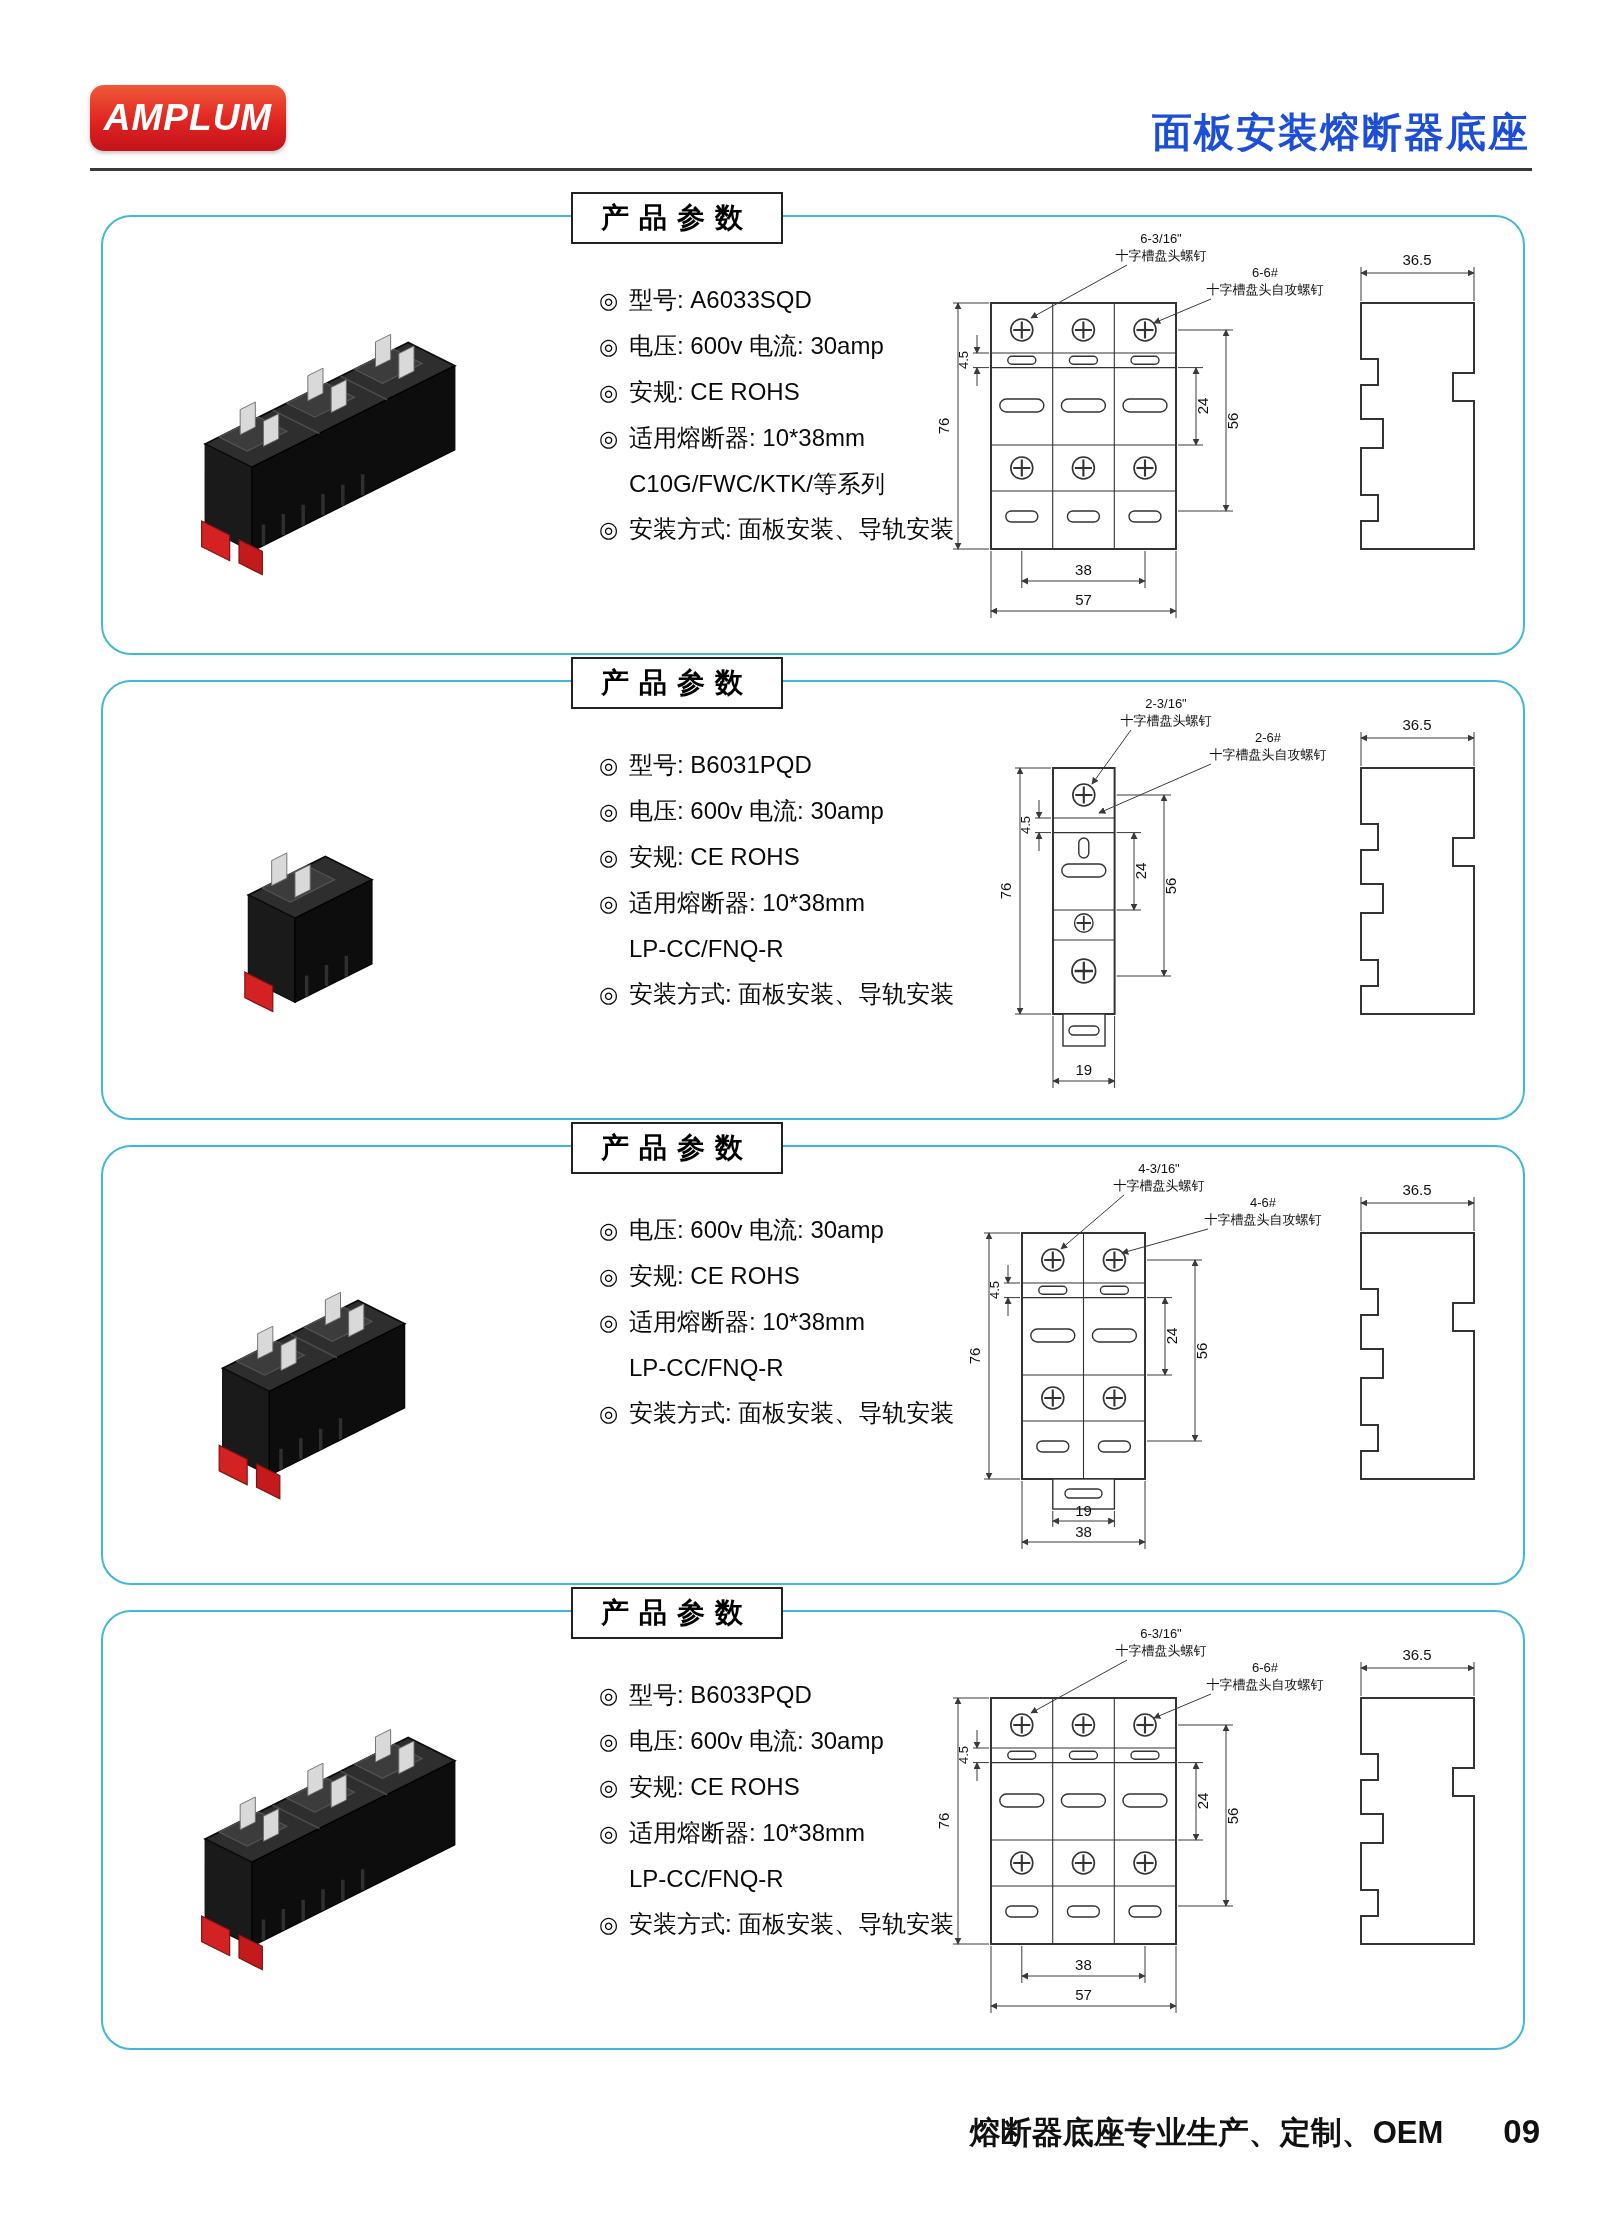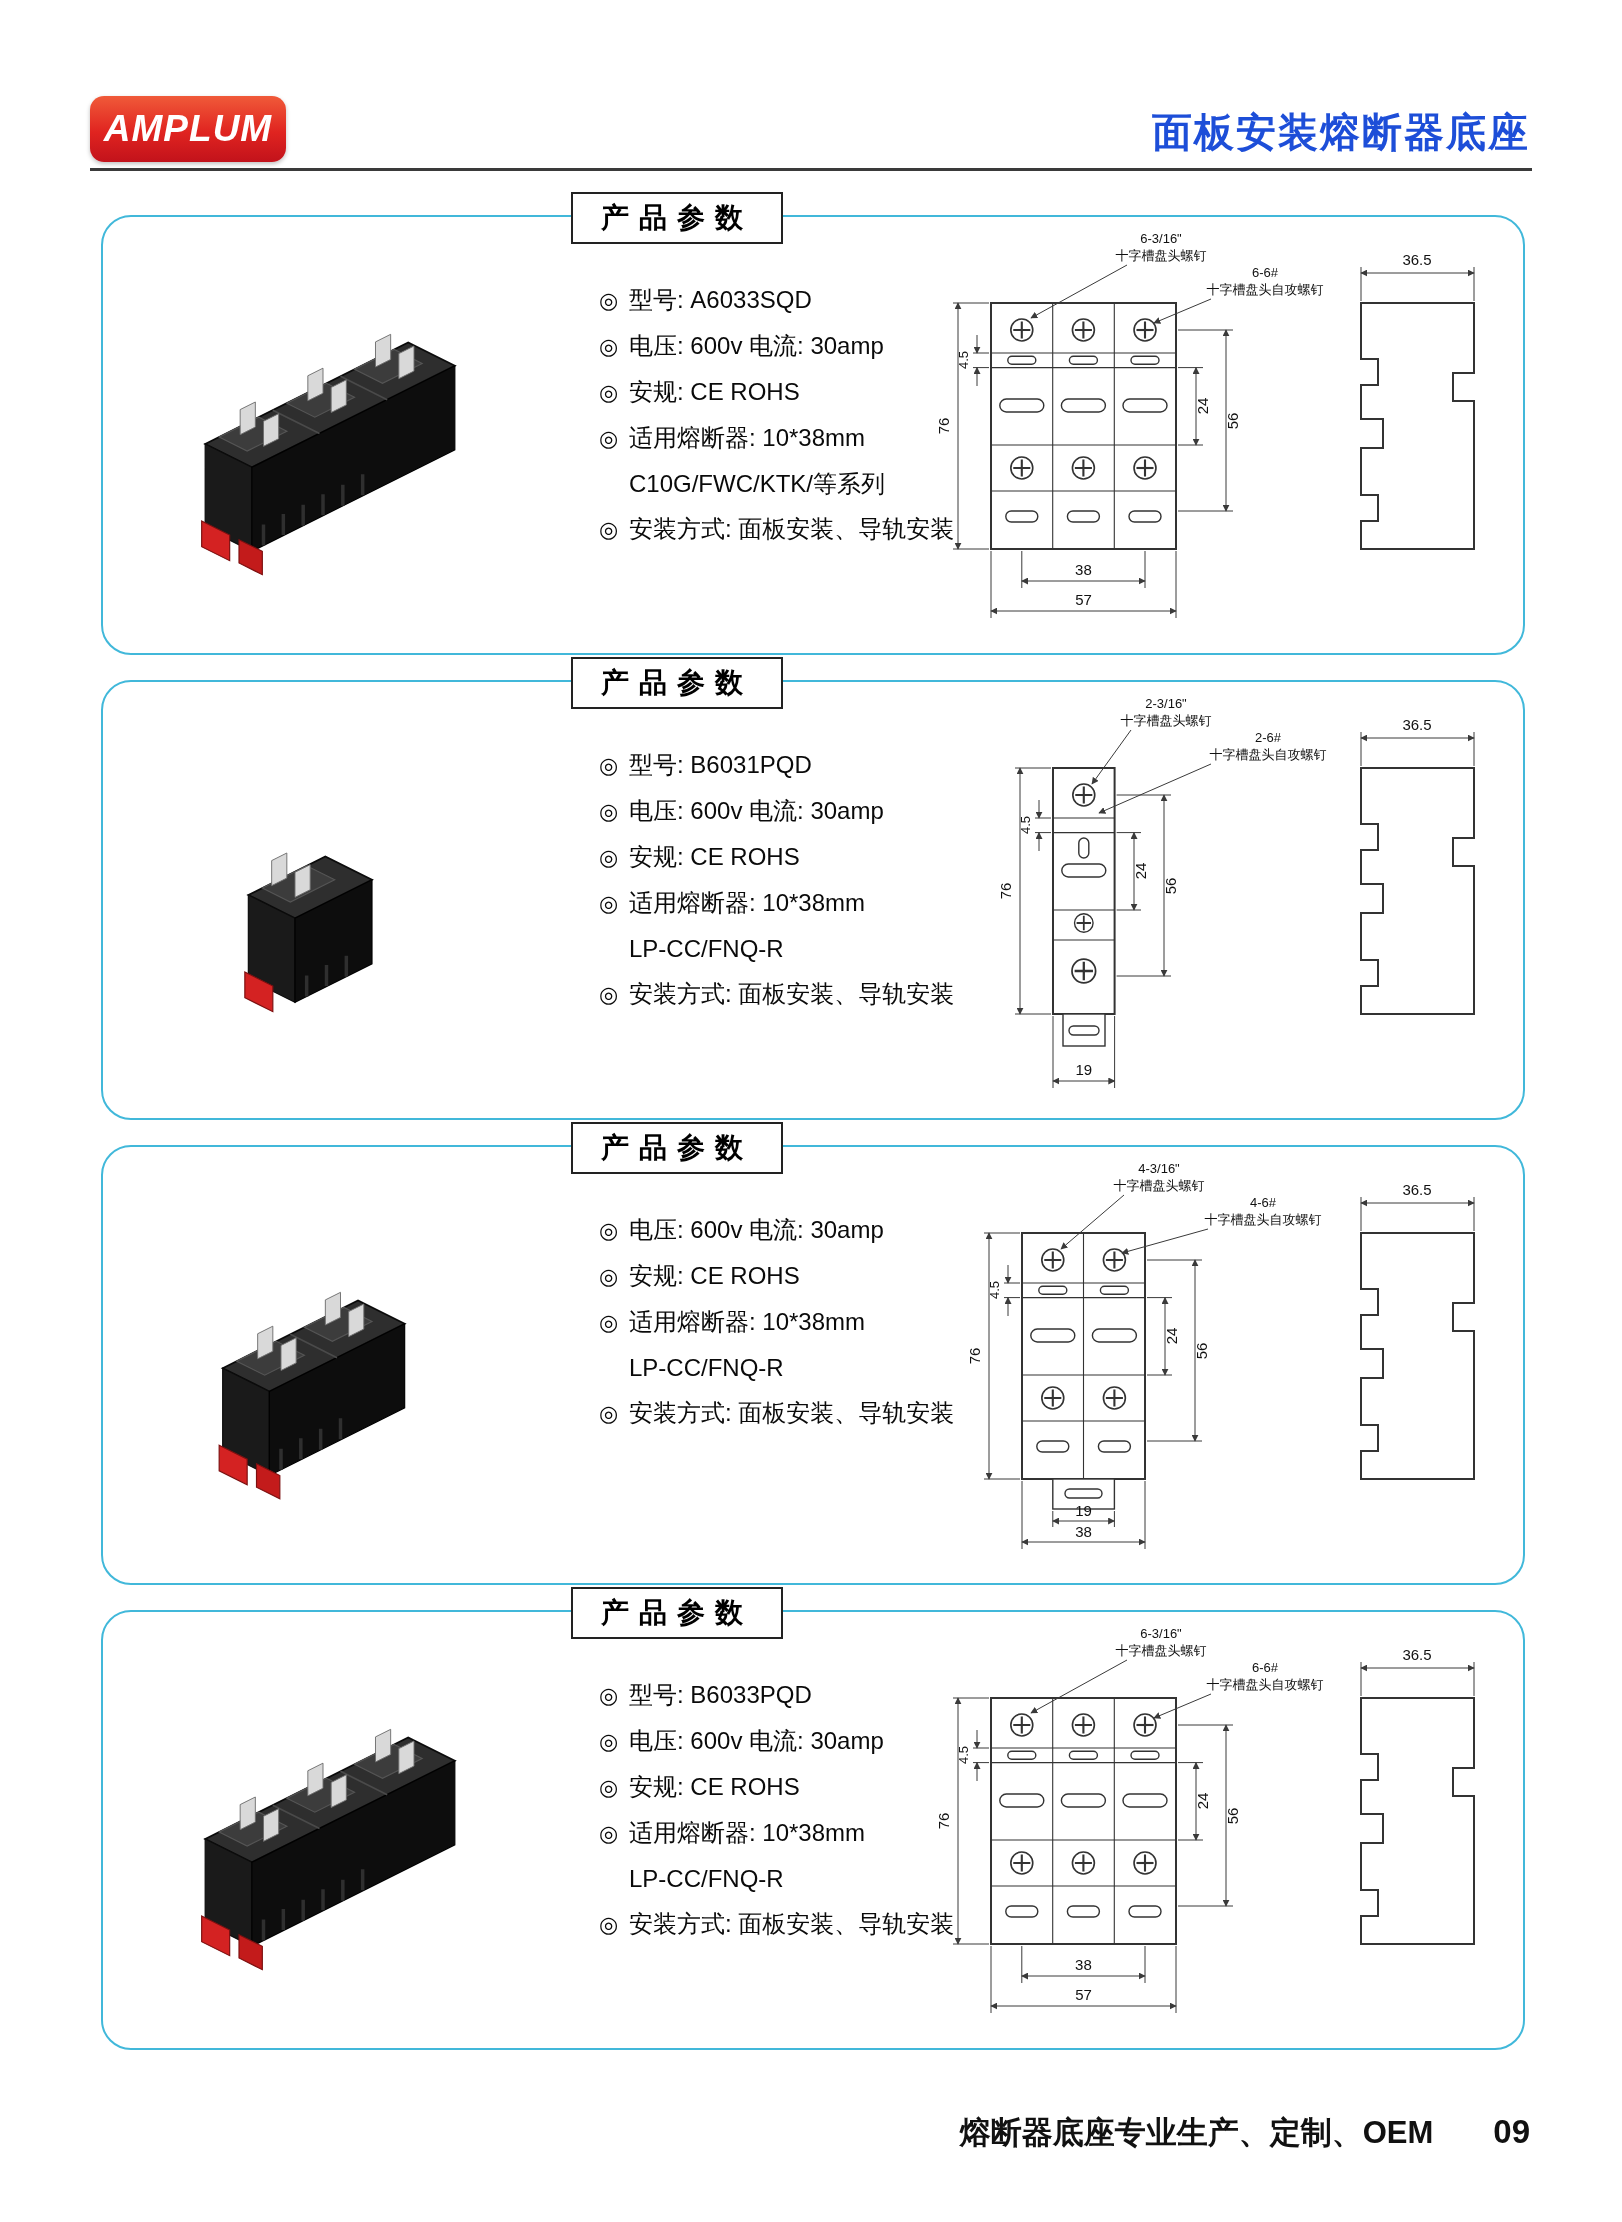--- a/index.html
+++ b/index.html
@@ -2,21 +2,21 @@
 <html><head>
 <meta charset="utf-8">
 <style>
   * { margin:0; padding:0; box-sizing:border-box; }
   html,body { background:#ffffff; }
   body { width:1622px; height:2222px; position:relative; overflow:hidden;
          font-family:"Liberation Sans","DejaVu Sans",sans-serif; color:#111; }
 
   
   .header { position:absolute; left:90px; top:84px; width:1442px; height:80px; }
-  .logo { position:absolute; left:0; top:12px; width:196px; height:66px;
+  .logo { position:absolute; left:0; top:1px; width:196px; height:66px;
           background:linear-gradient(180deg,#f05a39 0%,#e02420 55%,#c2121b 100%);
           border-radius:14px; display:flex; align-items:center; justify-content:center;
           box-shadow:0 2px 4px rgba(0,0,0,.25); }
   .logo span { color:#fff; font-size:37px; font-weight:bold; font-style:italic; letter-spacing:1px; }
   .page-title { position:absolute; right:2px; bottom:4px; font-size:40px; font-weight:bold;
                 color:#1d4ed8; letter-spacing:2px; }
   .header-rule { position:absolute; left:90px; top:168px; width:1442px; border-top:3px solid #3a3a3a; }
 
   
   .card { position:absolute; left:101px; width:1424px; height:440px;
@@ -34,21 +34,21 @@
 
   
   .dr .body { fill:#fff; stroke:#333; stroke-width:2; }
   .dr .ln   { stroke:#333; stroke-width:1.1; fill:none; }
   .dr .slot { fill:#fff; stroke:#333; stroke-width:1.4; }
   .dr .ext, .dr .dim, .dr .dim1, .dr .ldr { stroke:#3a3a3a; stroke-width:1; fill:none; }
   .dr text { font-size:15px; fill:#111; }
   .dr text.sm { font-size:13px; }
 
   
-  .footer { position:absolute; right:92px; top:2112px; display:flex; align-items:baseline; gap:60px; }
+  .footer { position:absolute; right:82px; top:2112px; display:flex; align-items:baseline; gap:60px; }
   .footer .slogan { font-size:31px; font-weight:bold; color:#111; }
   .footer .pageno { font-size:33px; font-weight:bold; color:#111; }
 </style>
 </head>
 <body>
 
 <svg width="0" height="0" style="position:absolute" aria-hidden="true">
   <defs>
     <marker id="arr" viewBox="0 0 10 10" refX="9" refY="5" markerWidth="7" markerHeight="7" orient="auto-start-reverse">
       <path d="M0,0 L10,5 L0,10 Z" fill="#3a3a3a"></path>

